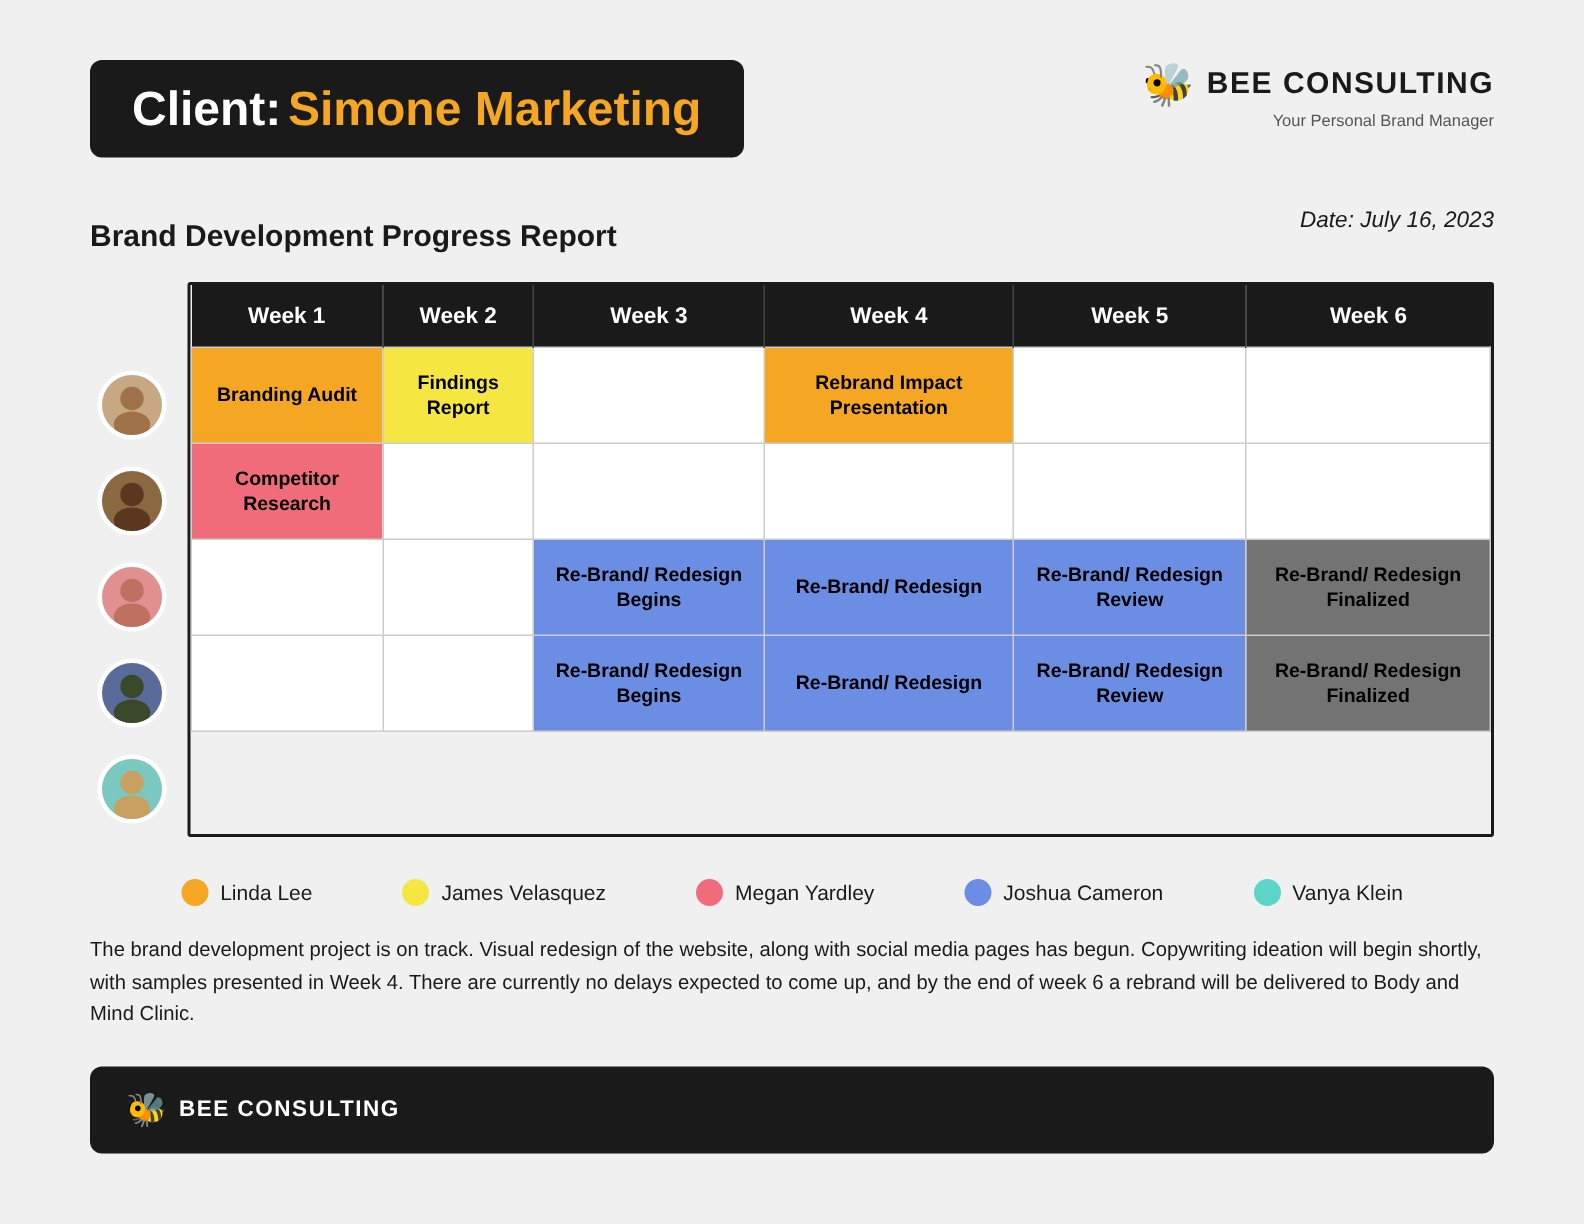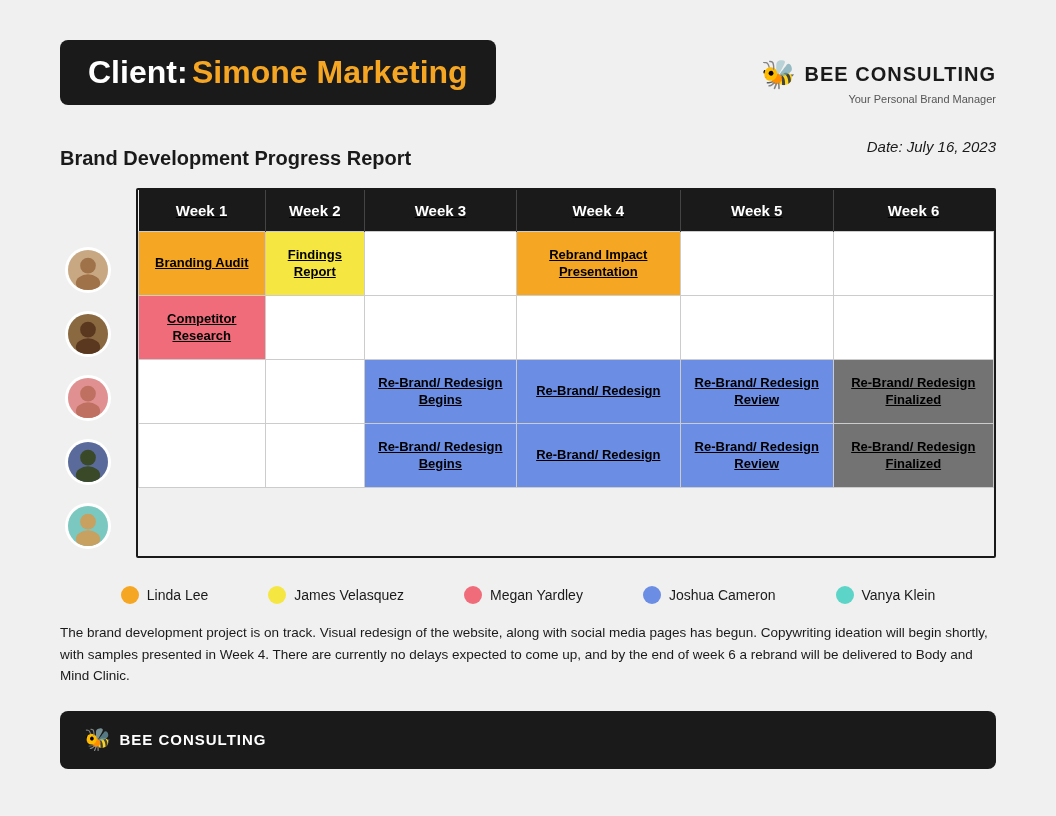--- a/index.html
+++ b/index.html
@@ -13,21 +13,21 @@
       align-items: flex-start;
       padding: 40px 60px;
     }
     .page {
       background: #f0f0f0;
       width: 100%;
     }
     .header {
       display: flex;
       justify-content: space-between;
-      align-items: flex-end;
+      align-items: flex-start;
       margin-bottom: 18px;
     }
     .title-box {
       background: #1a1a1a;
       border-radius: 8px;
       padding: 14px 28px;
     }
     .title-box .client-label {
       color: #fff;
       font-size: 32px;
@@ -75,22 +75,21 @@
       color: #1a1a1a;
       margin-top: 24px;
     }
     .date-label {
       font-size: 15px;
       font-style: italic;
       color: #1a1a1a;
     }
     .table-section {
       display: flex;
-      gap: 13px;
-      text-decoration: underline;
+      gap: 2px;
     }
     .avatars-col {
       display: flex;
       flex-direction: column;
       margin-right: 8px;
       margin-top: 50px;
     }
     .avatar-cell {
       width: 55px;
       height: 64px;

